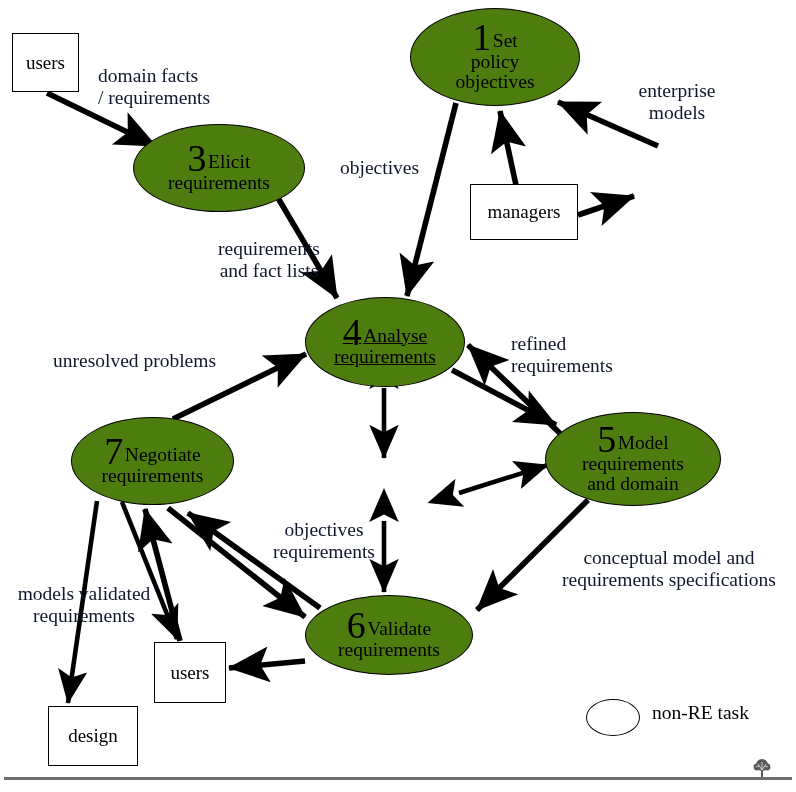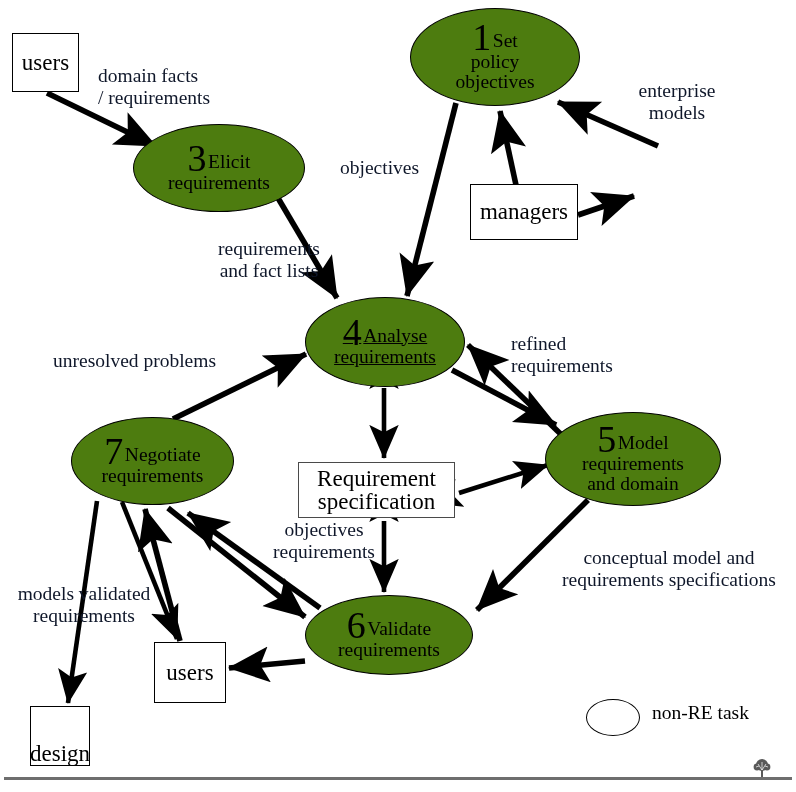--- a/index.html
+++ b/index.html
@@ -56,21 +56,21 @@
     font-size: 38px;
     line-height: 0.8;
     vertical-align: -3px;
     padding-right: 2px;
     letter-spacing: -0.5px;
   }
   .nlabel {
     font-size: 19.5px;
   }
   .boxlabel {
-    font-size: 23px;
+    font-size: 19px;
   }
   .edge-label {
     position: absolute;
     font-size: 19.5px;
     line-height: 1.12;
     white-space: pre-line;
     color: #0f172a;
   }
   .legend-ellipse {
     position: absolute;
@@ -193,30 +193,26 @@
   </div>
 
   <div class="node boxnode" style="left:12px; top:33px; width:67px; height:59px;">
     <span class="boxlabel">users</span>
   </div>
 
   <div class="node boxnode" style="left:470px; top:184px; width:108px; height:56px;">
     <span class="boxlabel">managers</span>
   </div>
 
-  <div class="node specbox" style="left:298px; top:462px; width:157px; height:56px;">
-    <span class="boxlabel" style="white-space:pre-line;">Requirement
-specification</span>
-  </div>
 
   <div class="node boxnode" style="left:154px; top:642px; width:72px; height:61px;">
     <span class="boxlabel">users</span>
   </div>
 
-  <div class="node boxnode" style="left:30px; top:706px; width:60px; height:60px;align-items:flex-end;">
+  <div class="node boxnode" style="left:48px; top:706px; width:90px; height:60px;">
     <span class="boxlabel">design</span>
   </div>
 
   <div class="edge-label" style="left:98px; top:65px; width:220px;">domain facts
 / requirements</div>
 
   <div class="edge-label" style="left:340px; top:157px; width:150px;">objectives</div>
 
   <div class="edge-label" style="left:597px; top:74px; width:160px; text-align:center;margin-top:6px;">enterprise
 models</div>

